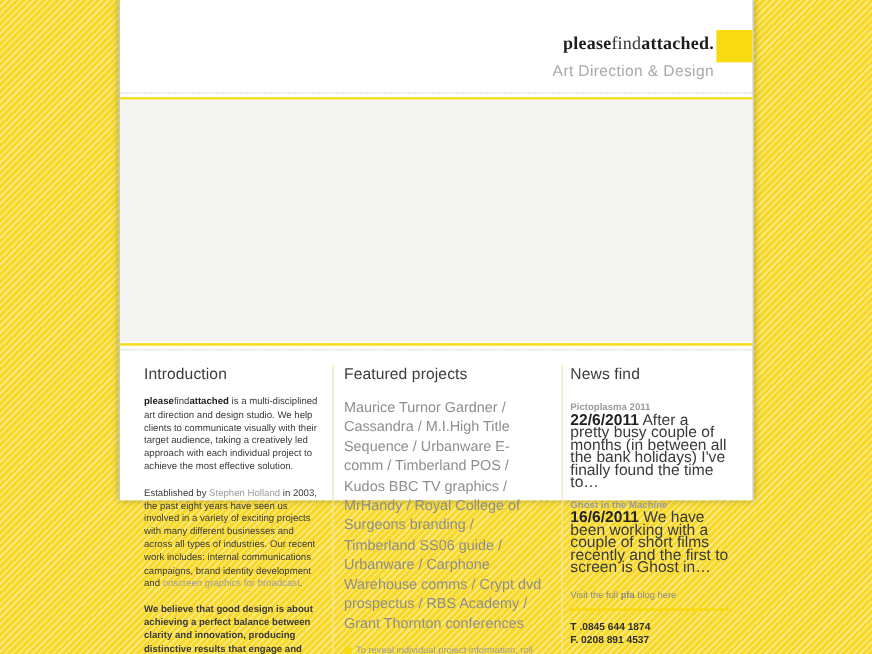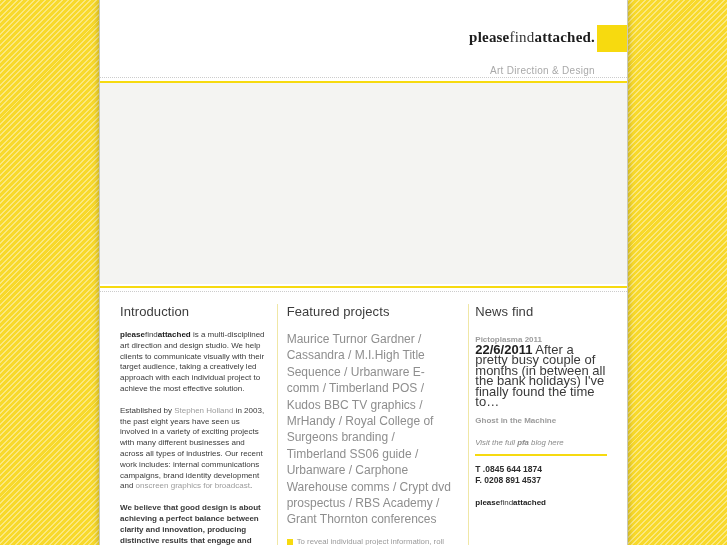--- a/index.html
+++ b/index.html
@@ -4,32 +4,32 @@
 <style>
   * { margin:0; padding:0; box-sizing:border-box; }
   html,body { width:727px; height:545px; overflow:hidden; }
   body {
     font-family:"Liberation Sans", sans-serif;
     background: repeating-linear-gradient(-45deg, #f8d92b 0px, #f8d92b 2.6px, #fbe87e 2.6px, #fbe87e 4px);
     position:relative;
     color:#3a3a3a;
   }
   .page {
-    position:absolute; left:99px; top:0; width:529px; height:545px;
+    position:absolute; left:99px; top:0; width:529px; height:417px;
     background:#ffffff;
     border-left:1px solid #c9c9ba; border-right:1px solid #c9c9ba;
     box-shadow:0 0 6px rgba(80,70,10,.45);
   }
   
   .header { position:relative; height:77px; }
   .logo-block { position:absolute; right:32px; top:29px; text-align:right; cursor:pointer; }
   .logo-text { font-family:"Liberation Serif", serif; font-size:15px; color:#1d1d1d; letter-spacing:.2px; line-height:16px; }
   .logo-text b { font-weight:700; }
   .logo-text .lt { font-weight:400; color:#333; }
-  .tagline { font-size:10px; color:#a9a9a9; margin-top:20px; letter-spacing:.3px; }
+  .tagline { font-size:13px; color:#a9a9a9; margin-top:6px; letter-spacing:.3px; }
   .logo-square { position:absolute; right:0; top:25px; width:30px; height:27px; background:#f7da0f; }
   
   .dotted { border-top:1px dotted #cccccc; height:0; }
   .yline  { height:2px; background:#f6da10; }
   .gap3 { margin-top:3px; } .gap2 { margin-top:2px; }
   
   .hero { height:201px; background:#f4f4f2; }
   
   .cols { display:flex; padding:12px 20px 0 20px; align-items:stretch; }
   .col1 { width:150px; }
@@ -48,21 +48,21 @@
   .col2 h2 { margin-bottom:12px; }
   .projects { font-size:12px; line-height:16.4px; color:#8e8e8e; cursor:pointer; }
   .footnote { margin-top:9px; font-size:7.8px; color:#9a9a9a; line-height:9.5px; }
   .sq { display:inline-block; width:6px; height:6px; background:#f7da0f; margin-right:4px; vertical-align:-1px; }
   
   .col3 h2 { margin-bottom:16px; }
   .entry { margin-bottom:9px; }
   .etitle { font-size:8px; font-weight:700; color:#9c9c9c; margin-bottom:1px; cursor:pointer; }
   .ebody { font-size:13px; line-height:10.4px; color:#3a3a3a; }
   .ebody b { color:#222; }
-  .bloglink { margin-top:13px; font-size:7.8px; color:#8a8a8a; cursor:pointer;font-style:italic; }
+  .bloglink { margin-top:13px; font-size:7.8px; color:#8a8a8a; cursor:pointer; }
   .hr-contact { margin:7px 0 8px 0; }
   .contact-h { margin-bottom:5px; }
   .phone { font-size:8.5px; font-weight:700; color:#2d2d2d; line-height:11px; }
   .addr { margin-top:12px; font-size:8px; line-height:9.4px; color:#4a4a4a; }
   .brandline { font-size:8px; font-weight:400; color:#333; margin-bottom:1px; }
 </style>
 </head>
 <body>
 
 <div class="page">
@@ -106,20 +106,21 @@
     <div class="col3">
       <h2>News find</h2>
 
       <div class="entry">
         <div class="etitle">Pictoplasma 2011</div>
         <p class="ebody"><b>22/6/2011</b> <span>After a pretty busy couple of months (in between all the bank holidays) I've finally found the time to…</span></p>
       </div>
 
       <div class="entry">
         <div class="etitle">Ghost in the Machine</div>
+        <p class="ebody"><b>16/6/2011</b> <span>We have been working with a couple of short films recently and the first to screen is Ghost in…</span></p>
       </div>
 
       <div class="bloglink"><span>Visit the full </span><b>pfa</b><span> blog here</span></div>
 
       <div class="yline2 hr-contact"></div>
 
       <div class="phone">T .0845 644 1874</div>
       <div class="phone">F. 0208 891 4537</div>
 
       <div class="addr">

